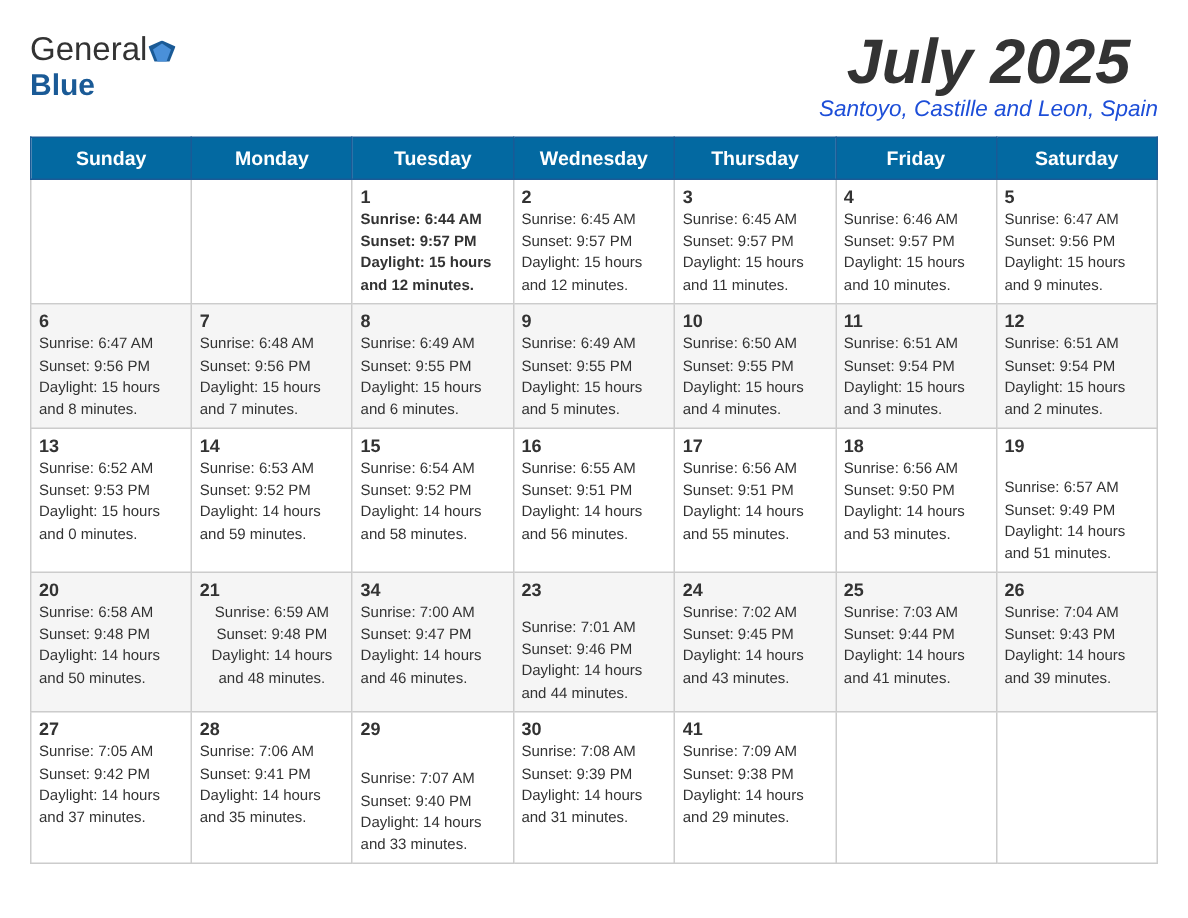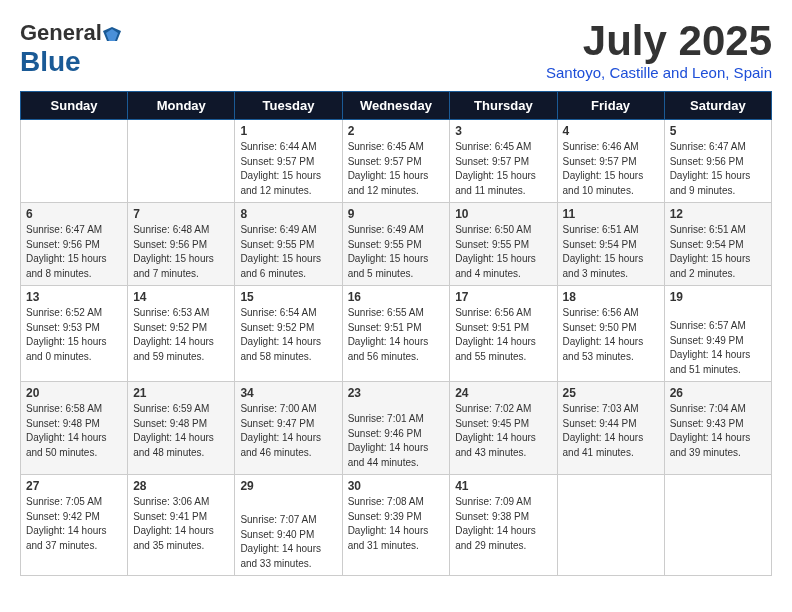--- a/index.html
+++ b/index.html
@@ -15,40 +15,41 @@
       justify-content: space-between;
       align-items: flex-start;
       margin-bottom: 10px;
     }
     .logo {
       display: flex;
       flex-direction: column;
       align-items: flex-start;
     }
     .title-block {
-      text-align: right;
+      text-align: center;
+      font-style: italic;
     }
     .month-title {
       font-size: 42px;
       font-weight: bold;
       color: #333;
       line-height: 1;
     }
     .location {
       font-size: 15px;
       color: #1d4ed8;
       margin-top: 2px;
     }
     .calendar {
       width: 100%;
       border-collapse: collapse;
       border: 1px solid #ccc;
     }
     .calendar th {
-      background-color: #0f172a;
+      background-color: #0369a1;
       color: #fff;
       font-size: 13px;
       font-weight: bold;
       text-align: center;
       padding: 6px 4px;
       border: 1px solid #1a5a96;
     }
     .calendar td {
       vertical-align: top;
       border: 1px solid #ccc;
@@ -76,27 +77,27 @@
     .empty-cell {
       background: #fff !important;
     }
   </style>
 </head>
 <body>
 
 <div class="header">
   <div class="logo">
     <div>
-      <span style="font-size:22px;font-weight:bold;color:#333;">General</span><svg width="18" height="16" viewBox="0 0 18 16" style="vertical-align:middle;margin:0 0 2px 1px">
+      <span style="font-size:22px;font-weight:normal;color:#333;">General</span><svg width="18" height="16" viewBox="0 0 18 16" style="vertical-align:middle;margin:0 0 2px 1px">
           <polygon points="4,14 14,14 18,4 9,0 0,4" fill="#1a5a96"></polygon>
           <polygon points="6,14 12,14 15,6 9,2 3,6" fill="#4a90d9"></polygon>
         </svg>
     </div>
     <div>
-      <span style="font-size:28px;font-weight:bold;color:#1a5a96;">Blue</span>
+      <span style="font-size:20px;font-weight:bold;color:#1a5a96;">Blue</span>
     </div>
   </div>
   <div class="title-block">
     <div class="month-title">July 2025</div>
     <div class="location">Santoyo, Castille and Leon, Spain</div>
   </div>
 </div>
 
 <table class="calendar">
   <thead>
@@ -109,21 +110,21 @@
         <th>Friday</th>
         <th>Saturday</th>
       </tr>
   </thead>
   <tbody id="calendar-body">
   <tr>
         <td class="empty-cell"></td>
         <td class="empty-cell"></td>
         <td>
           <span class="day-number">1</span>
-          <div class="day-info" style="white-space: pre-line;">Sunrise: 6:44 AM
+          <div class="day-info" style="white-space: pre-line; font-weight: bold;">Sunrise: 6:44 AM
 Sunset: 9:57 PM
 Daylight: 15 hours and 12 minutes.</div>
         </td>
         <td>
           <span class="day-number">2</span>
           <div class="day-info" style="white-space: pre-line;">Sunrise: 6:45 AM
 Sunset: 9:57 PM
 Daylight: 15 hours and 12 minutes.</div>
         </td>
         <td>
@@ -235,21 +236,21 @@
       </tr>
       <tr>
         <td>
           <span class="day-number">20</span>
           <div class="day-info" style="white-space: pre-line;">Sunrise: 6:58 AM
 Sunset: 9:48 PM
 Daylight: 14 hours and 50 minutes.</div>
         </td>
         <td>
           <span class="day-number">21</span>
-          <div class="day-info" style="white-space: pre-line;">Sunrise: 6:59 AM
+          <div class="day-info" style="white-space: pre-line; text-align: center;">Sunrise: 6:59 AM
 Sunset: 9:48 PM
 Daylight: 14 hours and 48 minutes.</div>
         </td>
         <td>
           <span class="day-number">34</span>
           <div class="day-info" style="white-space: pre-line;">Sunrise: 7:00 AM
 Sunset: 9:47 PM
 Daylight: 14 hours and 46 minutes.</div>
         </td>
         <td>
@@ -279,21 +280,21 @@
       </tr>
       <tr>
         <td>
           <span class="day-number">27</span>
           <div class="day-info" style="white-space: pre-line;">Sunrise: 7:05 AM
 Sunset: 9:42 PM
 Daylight: 14 hours and 37 minutes.</div>
         </td>
         <td>
           <span class="day-number">28</span>
-          <div class="day-info" style="white-space: pre-line;">Sunrise: 3:06 AM
+          <div class="day-info" style="white-space: pre-line;">Sunrise: 7:06 AM
 Sunset: 9:41 PM
 Daylight: 14 hours and 35 minutes.</div>
         </td>
         <td>
           <span class="day-number">29</span>
           <div class="day-info" style="white-space: pre-line; margin-top: 20px;">Sunrise: 7:07 AM
 Sunset: 9:40 PM
 Daylight: 14 hours and 33 minutes.</div>
         </td>
         <td>

